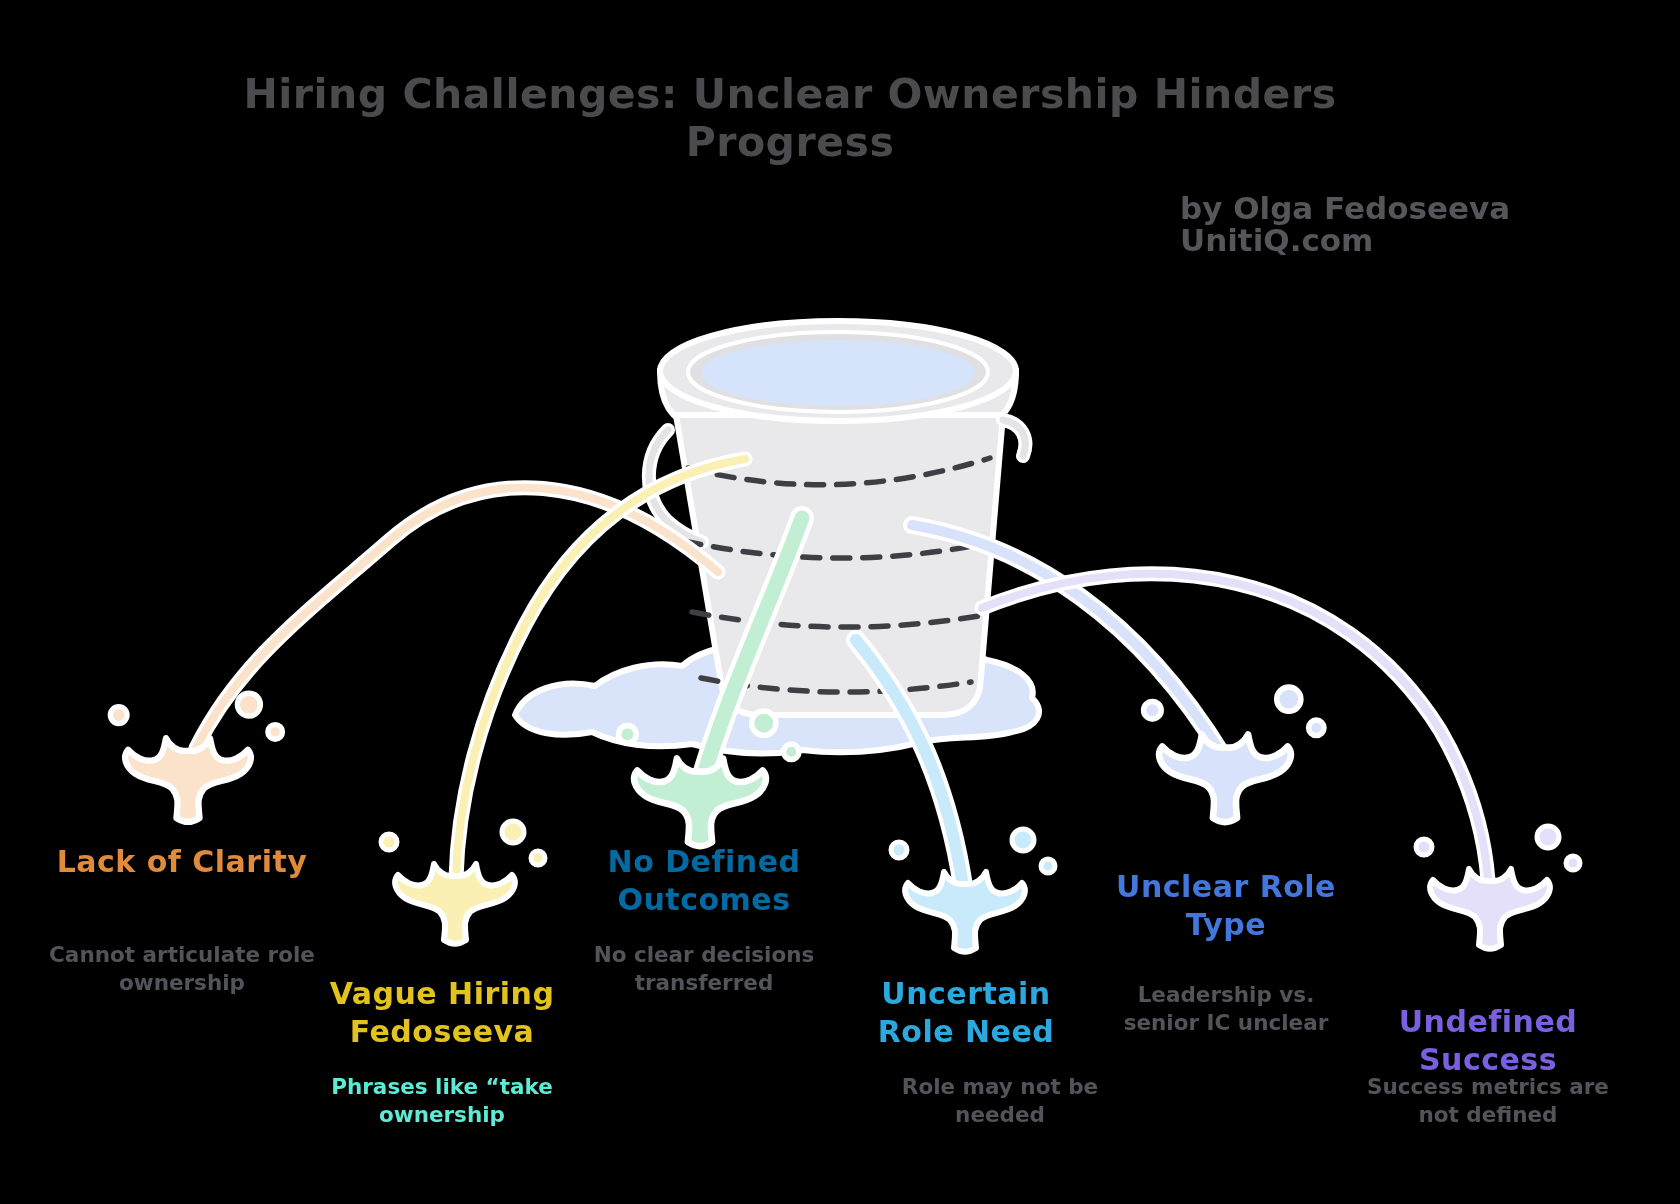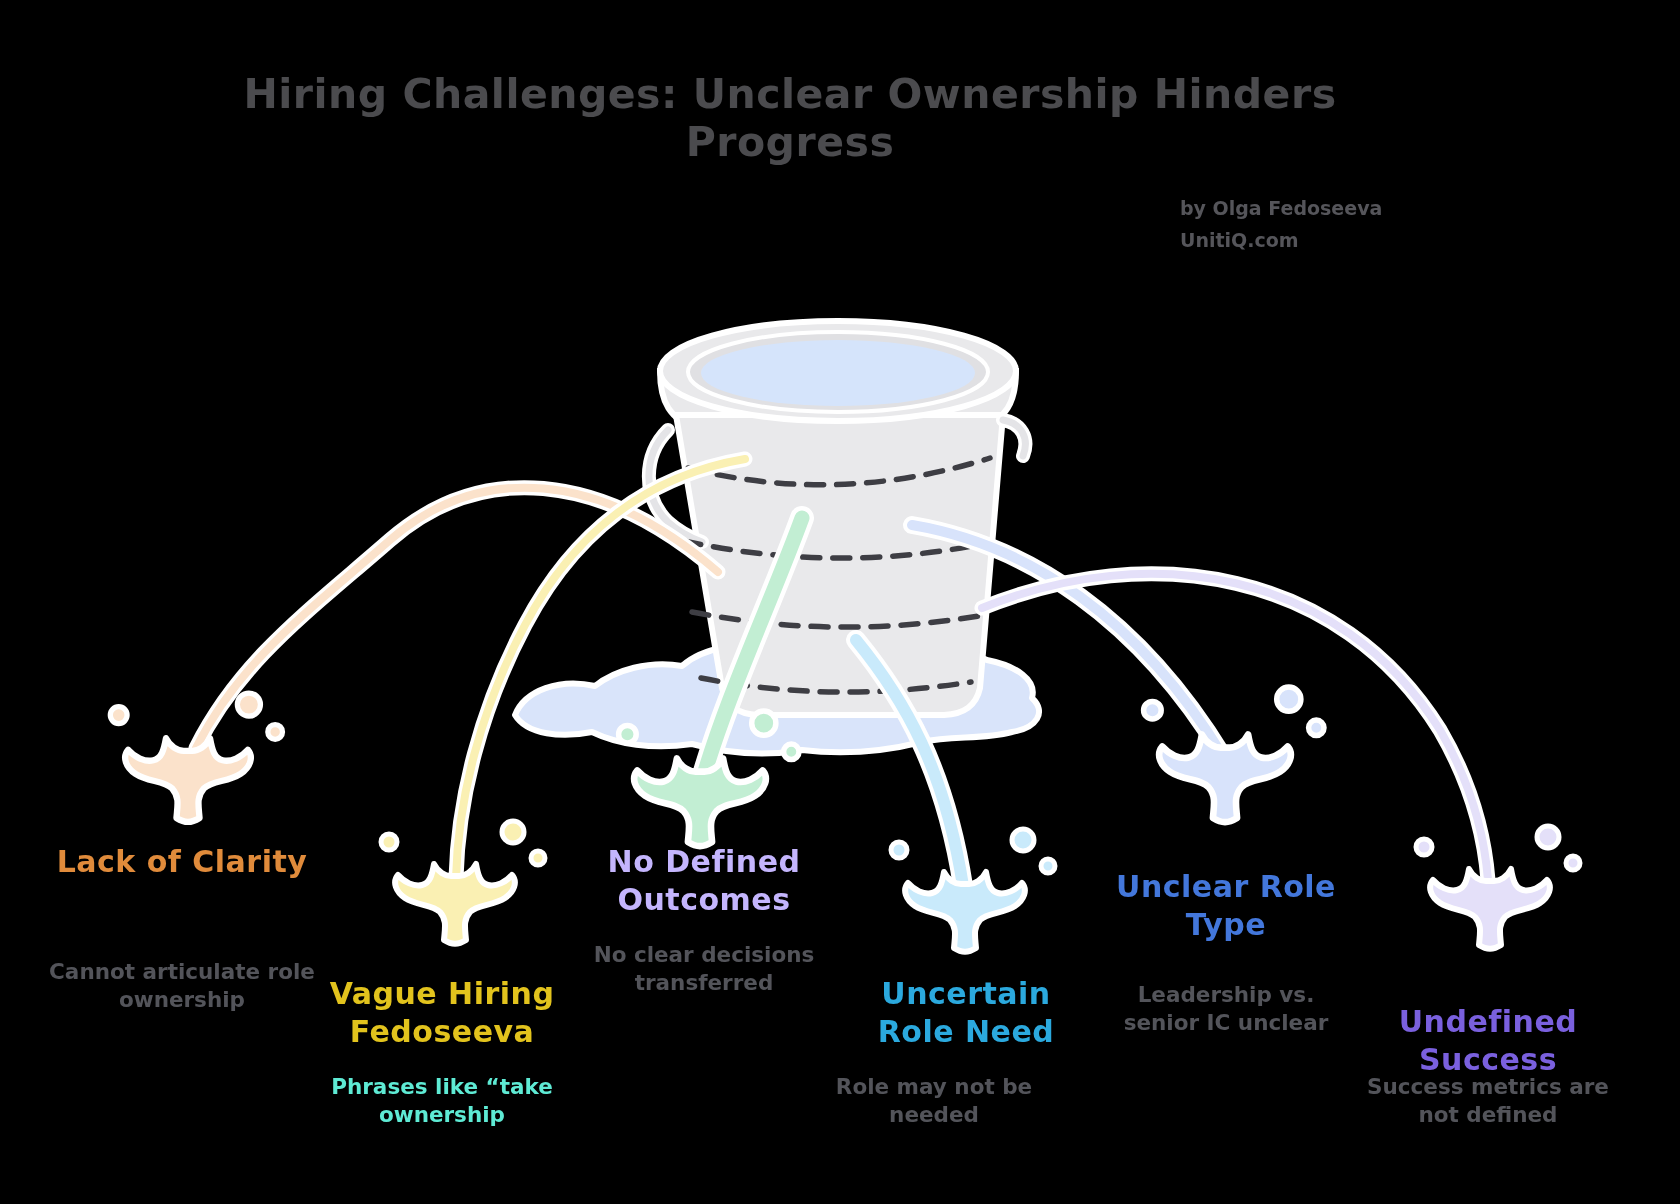--- a/index.html
+++ b/index.html
@@ -6,39 +6,39 @@
   .canvas{
     position:relative;width:1680px;height:1204px;background:#000;
     overflow:hidden;font-family:"DejaVu Sans", sans-serif;
   }
   .canvas svg.diagram{position:absolute;left:0;top:0;}
   .title{
     position:absolute;left:240px;top:70px;width:1100px;text-align:center;
     font-size:41px;font-weight:bold;letter-spacing:0.5px;
   }
   .attribution{
-    position:absolute;left:1180px;top:192px;font-size:19px;font-weight:bold;
+    position:absolute;left:1180px;top:192px;font-size:31px;font-weight:bold;
     line-height:32px;
   }
   .challenge-label{
     position:absolute;text-align:center;font-weight:bold;font-size:30px;
     line-height:38px;letter-spacing:0.5px;
   }
   .challenge-desc{
     position:absolute;text-align:center;font-weight:bold;font-size:21.5px;
     line-height:28px;
   }
   .c0-label{left:52px;top:843px;width:260px;}
-  .c0-desc{left:47px;top:941px;width:270px;margin-top:17px;}
+  .c0-desc{left:47px;top:941px;width:270px;}
   .c1-label{left:312px;top:975px;width:260px;}
   .c1-desc{left:302px;top:1073px;width:280px;}
   .c2-label{left:574px;top:843px;width:260px;}
   .c2-desc{left:564px;top:941px;width:280px;}
   .c3-label{left:846px;top:975px;width:240px;}
-  .c3-desc{left:814px;top:1073px;width:240px;text-align:center;}
+  .c3-desc{left:880px;top:1073px;width:240px;text-align:center;}
   .c4-label{left:1101px;top:868px;width:250px;}
   .c4-desc{left:1101px;top:941px;width:250px;}
   .c5-label{left:1358px;top:975px;width:260px;}
   .c5-desc{left:1358px;top:1073px;width:260px;}
 </style>
 </head>
 <body>
 
 <div class="canvas">
 
@@ -153,21 +153,21 @@
     <div>by Olga Fedoseeva</div>
     <div>UnitiQ.com</div>
   </div>
 
   <div class="challenge-label c0-label" style="color: rgb(224, 139, 59);">Lack of Clarity</div>
   <div class="challenge-desc c0-desc" style="color: rgb(83, 84, 90);">Cannot articulate role ownership</div>
 
   <div class="challenge-label c1-label" style="color: rgb(226, 195, 29);">Vague Hiring Fedoseeva</div>
   <div class="challenge-desc c1-desc" style="color: #5eead4;">Phrases like “take ownership</div>
 
-  <div class="challenge-label c2-label" style="color: #c4b5fd;">No Defined Outcomes</div>
+  <div class="challenge-label c2-label" style="color: #0369a1;">No Defined Outcomes</div>
   <div class="challenge-desc c2-desc" style="color: rgb(83, 84, 90);">No clear decisions transferred</div>
 
   <div class="challenge-label c3-label" style="color: rgb(43, 169, 222);">Uncertain Role Need</div>
   <div class="challenge-desc c3-desc" style="color: rgb(83, 84, 90);">Role may not be needed</div>
 
   <div class="challenge-label c4-label" style="color: rgb(67, 119, 219);">Unclear Role Type</div>
   <div class="challenge-desc c4-desc" style="color: rgb(83, 84, 90); margin-top: 40px;">Leadership vs. senior IC unclear</div>
 
   <div class="challenge-label c5-label" style="color: rgb(122, 96, 222); margin-top: 28px;">Undefined Success</div>
   <div class="challenge-desc c5-desc" style="color: rgb(83, 84, 90);">Success metrics are not defined</div>

